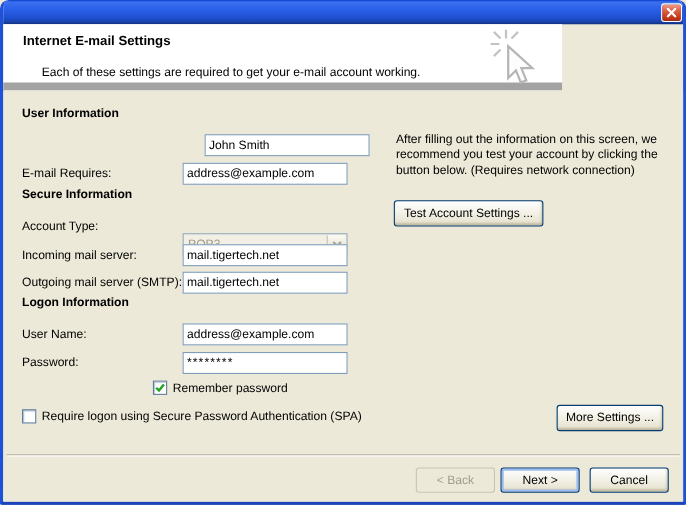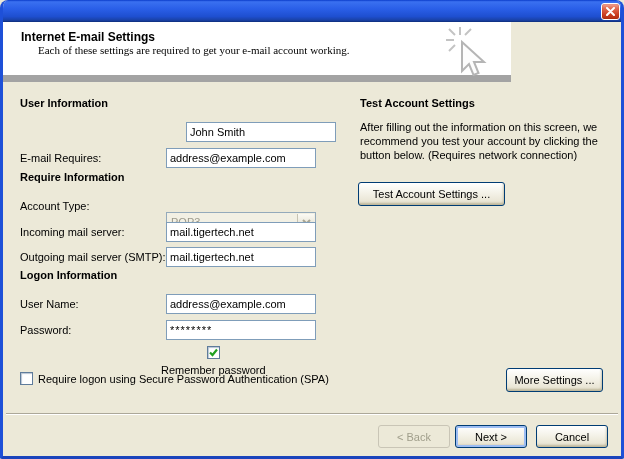--- a/index.html
+++ b/index.html
@@ -40,21 +40,21 @@
     display: flex; align-items: center; justify-content: center;
     box-shadow: inset 0 0 1px #8a1a00;
     cursor: default;
   }
   .header {
     position: absolute; left: -3px; top: 22px; width: 511px; height: 60px;
     background: #ffffff;
     border-bottom: 7px solid #a3a3a3;
   }
   .h-title { position: absolute; left: 21px; top: 8px; font-weight: bold; font-size: 12px; color: #000; }
-  .h-sub { position: absolute; left: 38px; top: 22px; font-size: 11px; color: #000; font-family: Liberation Serif, serif; }
+  .h-sub { position: absolute; left: 38px; top: 38px; font-size: 11px; color: #000; }
   .cursor-art { position: absolute; right: 20px; top: 4px; }
   .panel {
     position: absolute; left: -3px; top: 83px; width: 624px; height: 373px;
     background: #ece9d8;
   }
   .sec-h { position: absolute; font-weight: bold; font-size: 11px; color: #000; }
   .lbl { position: absolute; font-size: 11px; color: #000; line-height: 20px; }
   .txt {
     position: absolute; width: 150px; height: 20px;
     border: 1px solid #7f9db9; background: #fff;
@@ -134,21 +134,21 @@
 
   <div class="panel">
 
     <div class="sec-h" style="left:20px; top:14px;">User Information</div>
 
     <input class="txt" style="left: 170px; top: 39px; margin-left: 16px;" type="text" value="John Smith">
 
     <div class="lbl" style="left:20px; top:65px;">E-mail Requires:</div>
     <input class="txt" style="left: 166px; top: 65px;" type="text" value="address@example.com">
 
-    <div class="sec-h" style="left:20px; top:88px;">Require Information</div>
+    <div class="sec-h" style="left:20px; top:88px;">Secure Information</div>
 
     <div class="lbl" style="left:20px; top:113px;">Account Type:</div>
     <div class="combo">
       <span>POP3</span>
       <span class="combo-arrow">
         <svg width="9" height="6" viewBox="0 0 9 6">
           <path d="M1 1 L4.5 4.5 L8 1" stroke="#a8a593" stroke-width="2" fill="none"></path>
         </svg>
       </span>
     </div>
@@ -160,37 +160,36 @@
     <input class="txt" style="left: 166px; top: 164px;" type="text" value="mail.tigertech.net">
 
     <div class="sec-h" style="left:20px; top:186px;">Logon Information</div>
 
     <div class="lbl" style="left:20px; top:211px;">User Name:</div>
     <input class="txt" style="left: 166px; top: 211px;" type="text" value="address@example.com">
 
     <div class="lbl" style="left:20px; top:237px;">Password:</div>
     <input class="txt" style="left: 166px; top: 237px; letter-spacing: 1px;" type="text" value="********">
 
-    <div class="check-row" style="left:161px; top:263px;flex-direction:column;">
+    <div class="check-row" style="left:139px; top:263px;">
       <span class="checkbox">
         <svg width="9" height="9" viewBox="0 0 9 9">
           <path d="M1 4.5 L3.5 7 L8 1.5" stroke="#21a121" stroke-width="2.2" fill="none"></path>
         </svg>
       </span>
       <span>Remember password</span>
     </div>
 
     <div class="check-row" style="left:20px; top:289px;">
       <span class="checkbox"></span>
       <span>Require logon using Secure Password Authentication (SPA)</span>
     </div>
 
-    <div class="sec-h" style="left:360px; top:14px;">Test Account Settings</div>
     <div class="para">After filling out the information on this screen, we recommend you test your account by clicking the button below. (Requires network connection)</div>
-    <button class="btn" style="left:358px; top:99px; width:147px;">Test Account Settings ...</button>
+    <button class="btn" style="left:358px; top:99px; width:136px;">Test Account Settings ...</button>
 
     <button class="btn" style="left:506px; top:285px; width:97px;">More Settings ...</button>
 
     <div class="divider"></div>
     <button class="btn btn-bottom btn-disabled" style="left:378px; top:342px;">&lt; Back</button>
     <button class="btn btn-bottom btn-default" style="left:455px; top:342px;">Next &gt;</button>
     <button class="btn btn-bottom" style="left:536px; top:342px;">Cancel</button>
 
   </div>
 </div>

